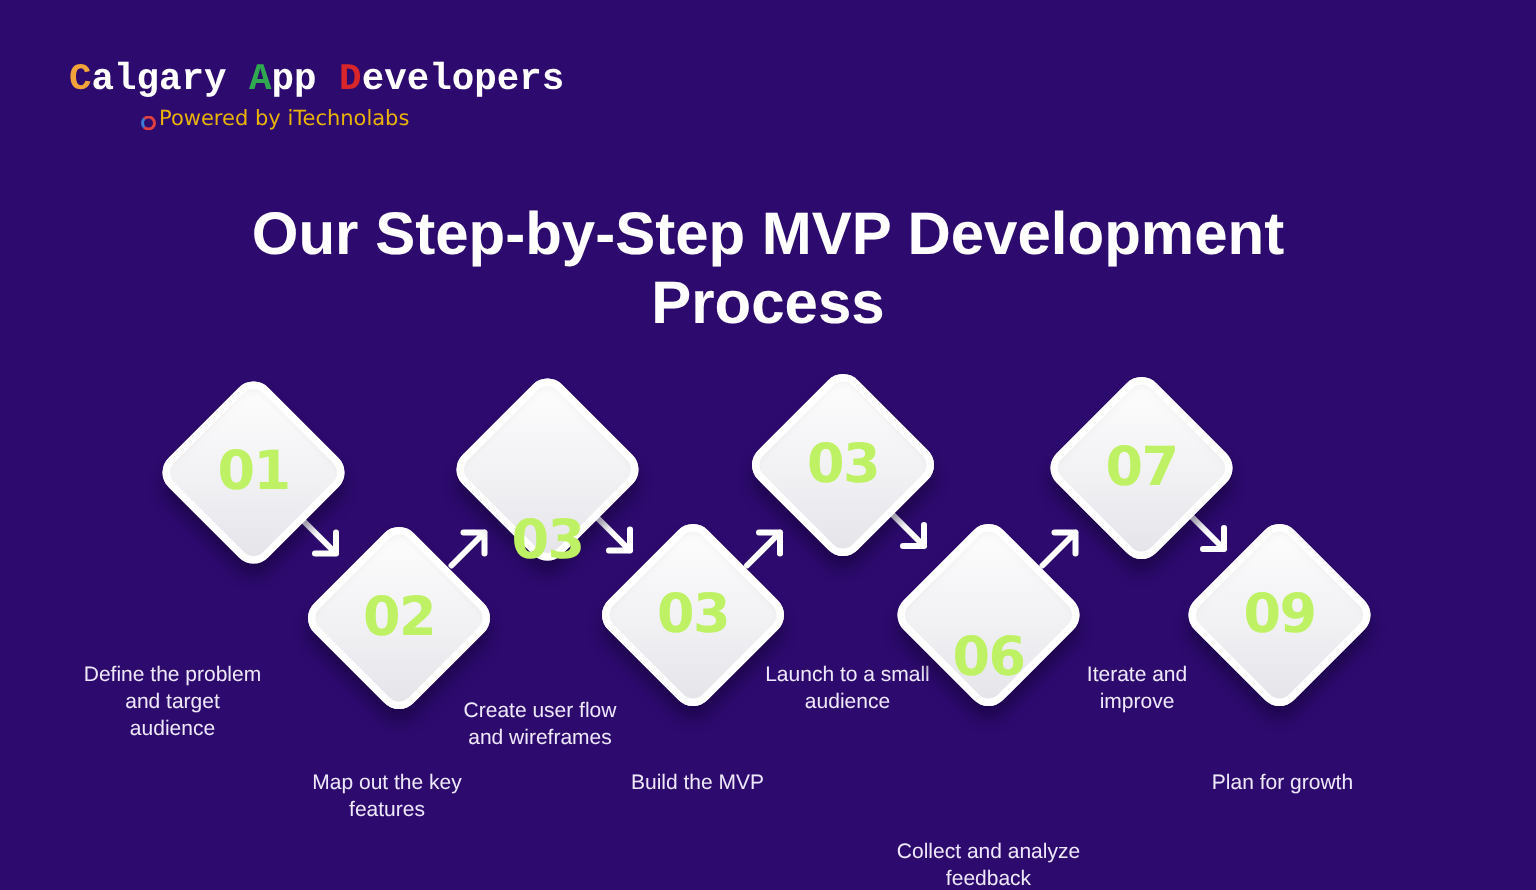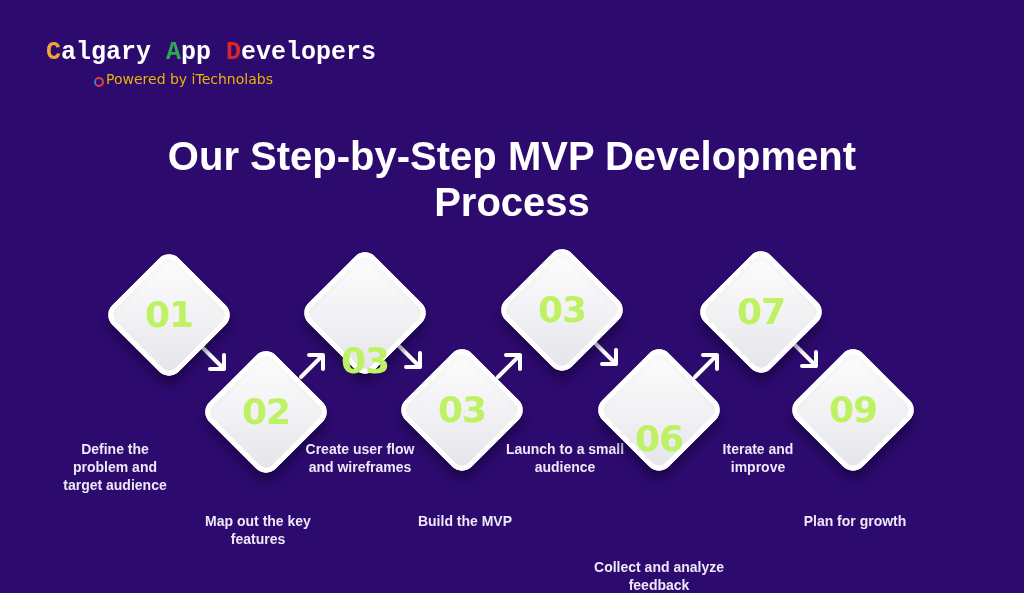--- a/index.html
+++ b/index.html
@@ -11,21 +11,21 @@
   .cap-a { color:#2fa84f; }
   .cap-d { color:#d8262a; }
   .logo-sub { position:absolute; left:48px; top:33px; font-family:"DejaVu Sans", sans-serif; font-size:14px; color:#eab308; white-space:nowrap; display:flex; align-items:flex-end; gap:2px; }
   .sub-icon { width:10px; height:10px; border-radius:50%; border:2px solid #e0413f; border-left-color:#3a7bd5; box-sizing:border-box; display:inline-block; }
   .title { position:absolute; left:0; width:1024px; top:133px; text-align:center; color:#fff; font-weight:bold; font-size:40px; line-height:46px; font-family:"Liberation Sans", sans-serif; }
   .diamond { position:absolute; width:94px; height:94px; transform:rotate(45deg); border-radius:14px;
     background:linear-gradient(135deg,#ffffff 0%,#f1f1f4 55%,#e2e2e8 100%);
     box-shadow: 6px 6px 10px rgba(10,0,40,0.45), inset 0 0 0 5px #ffffff, inset 3px 3px 8px rgba(0,0,0,0.08); }
   .num { position:absolute; width:130px; text-align:center; font-family:"DejaVu Sans", sans-serif; font-weight:bold; font-size:36px; color:#bef264; line-height:40px; letter-spacing:-1px; }
   .arrow { position:absolute; width:30px; height:30px; }
-  .label { position:absolute; color:#eee8fa; font-size:14px; font-weight:bold; text-align:center; line-height:18px; width:150px; }
+  .label { position:absolute; color:#eee8fa; font-size:14px; font-weight:normal; text-align:center; line-height:18px; width:150px; }
 </style>
 </head>
 <body>
 
 <div class="logo">
   <div class="logo-title"><span class="cap cap-c">C</span><span>algary </span><span class="cap cap-a">A</span><span>pp </span><span class="cap cap-d">D</span><span>evelopers</span></div>
   <div class="logo-sub">
     <span class="sub-icon"></span>
     <span>Powered by iTechnolabs</span>
   </div>
@@ -61,21 +61,21 @@
 <div class="diamond" style="left:122px;top:268px;"></div>
 <div class="num" style="left:104px;top:295px;">01</div>
 <div class="label" style="left:55px;top:440px;width:120px;">Define the problem and target audience</div>
 
 <div class="diamond" style="left:219px;top:365px;"></div>
 <div class="num" style="left:201px;top:392px;text-align:center;">02</div>
 <div class="label" style="left:188px;top:512px;width:140px;">Map out the key features</div>
 
 <div class="diamond" style="left:318px;top:266px;"></div>
 <div class="num" style="left:300px;top:293px;margin-top:48px;">03</div>
-<div class="label" style="left:305px;top:440px;width:110px;">Create user flow and wireframes</div>
+<div class="label" style="left:305px;top:464px;width:110px;">Create user flow and wireframes</div>
 
 <div class="diamond" style="left:415px;top:363px;"></div>
 <div class="num" style="left:397px;top:390px;">03</div>
 <div class="label" style="left:390px;top:512px;width:150px;">Build the MVP</div>
 
 <div class="diamond" style="left:515px;top:263px;"></div>
 <div class="num" style="left:497px;top:290px;">03</div>
 <div class="label" style="left:500px;top:440px;width:130px;">Launch to a small audience</div>
 
 <div class="diamond" style="left:612px;top:363px;"></div>

